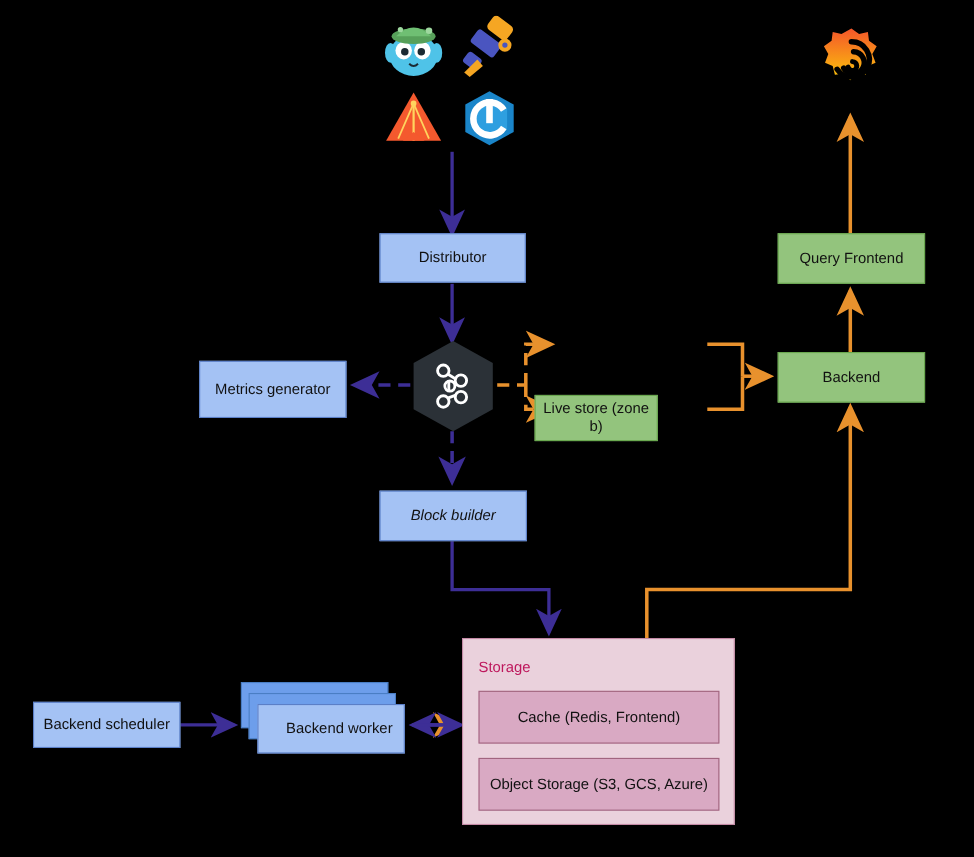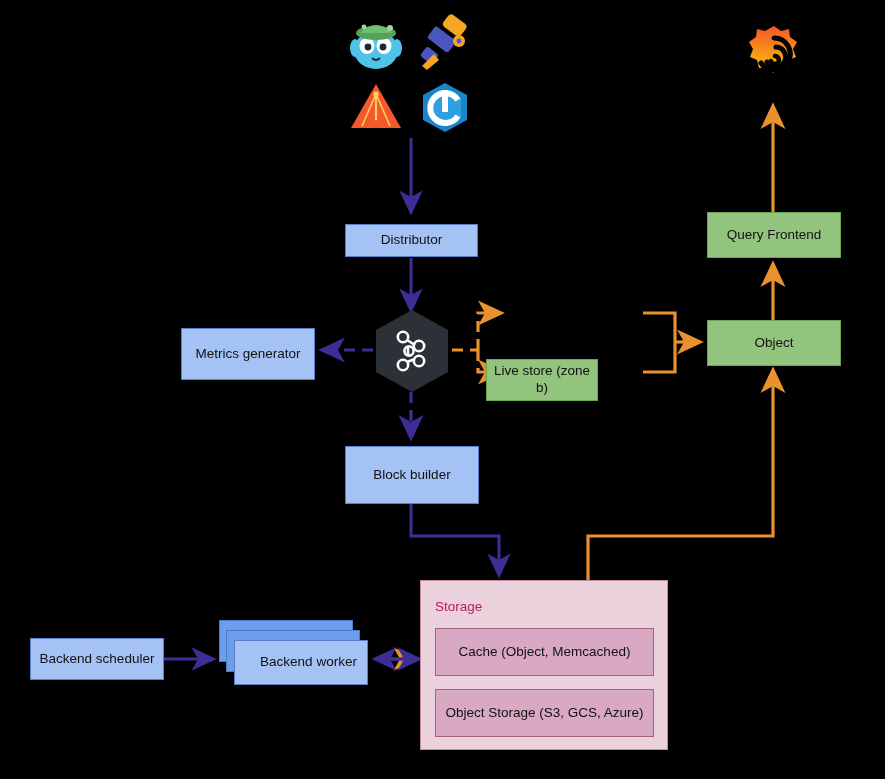--- a/index.html
+++ b/index.html
@@ -143,38 +143,38 @@
         <circle cx="47" cy="37" r="5.2"></circle>
         <circle cx="47" cy="52" r="5.2"></circle>
         <circle cx="37" cy="42" r="4.6"></circle>
         <path d="M35,31 L43,36"></path>
         <path d="M35,53 L43,50"></path>
         <path d="M36,37 L36,47"></path>
       </g>
     </svg>
   </div>
 
-  <div class="node blue" style="left:345px;top:212px;width:133px;height:33px;margin-top:12px;">Distributor</div>
+  <div class="node blue" style="left:345px;top:212px;width:133px;height:45px;">Distributor</div>
 
   <div class="node blue" style="left:181px;top:328px;width:134px;height:52px;">Metrics generator</div>
 
-  <div class="node blue" style="left:345px;top:446px;width:134px;height:58px;">Block builder</div>
+  <div class="node blue" style="left:345px;top:446px;width:134px;height:46px;font-style:italic;">Block builder</div>
 
 
   <div class="node green" style="left:486px;top:352px;width:112px;height:42px;margin-top:7px;">Live store (zone b)</div>
 
   <div class="node green" style="left:707px;top:212px;width:134px;height:46px;">Query Frontend</div>
 
-  <div class="node green" style="left:707px;top:320px;width:134px;height:46px;">Object</div>
+  <div class="node green" style="left:707px;top:320px;width:134px;height:46px;">Backend</div>
 
   <div class="node blue" style="left:30px;top:638px;width:134px;height:42px;">Backend scheduler</div>
 
   <div class="node stack-back" style="left:219px;top:620px;width:134px;height:42px;"></div>
   <div class="node stack-back" style="left:226px;top:630px;width:134px;height:42px;"></div>
   <div class="node blue" style="left:234px;top:640px;width:134px;height:45px;padding-left:15px;">Backend worker</div>
 
   <div class="node pink-outer" style="left:420px;top:580px;width:248px;height:170px;display:block;">
     <span class="pink-outer-label">Storage</span>
   </div>
-  <div class="node pink-inner" style="left:435px;top:628px;width:219px;height:48px;">Cache (Object, Memcached)</div>
+  <div class="node pink-inner" style="left:435px;top:628px;width:219px;height:48px;">Cache (Redis, Frontend)</div>
   <div class="node pink-inner" style="left:435px;top:689px;width:219px;height:48px;">Object Storage (S3, GCS, Azure)</div>
 
 </div>
 
 </body></html>

